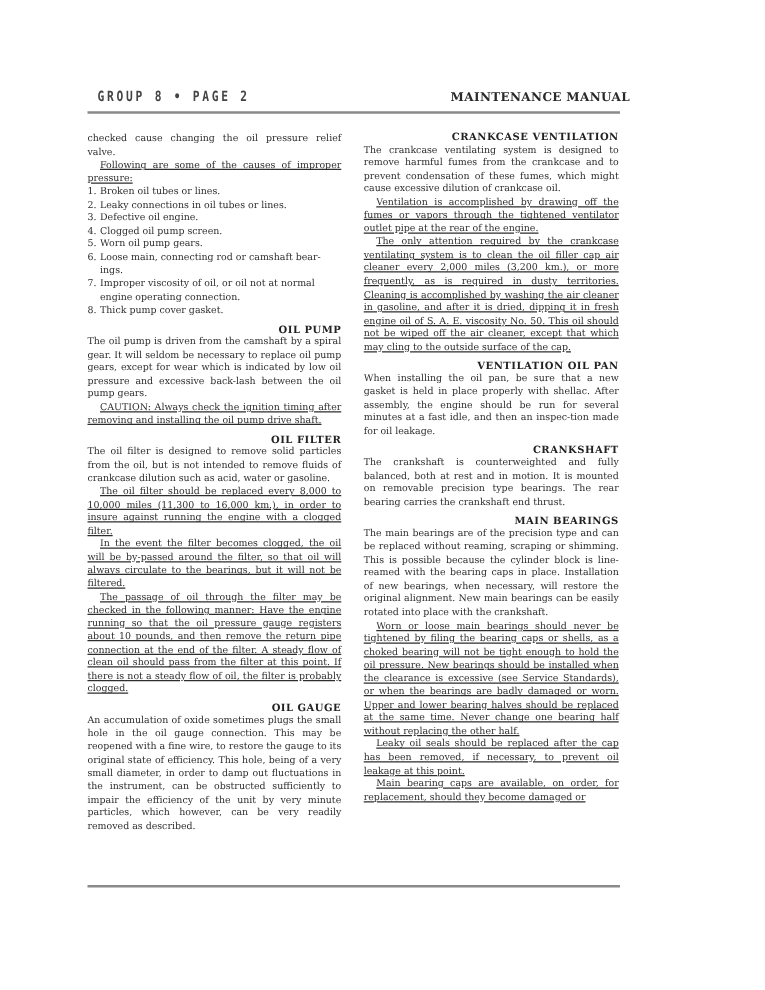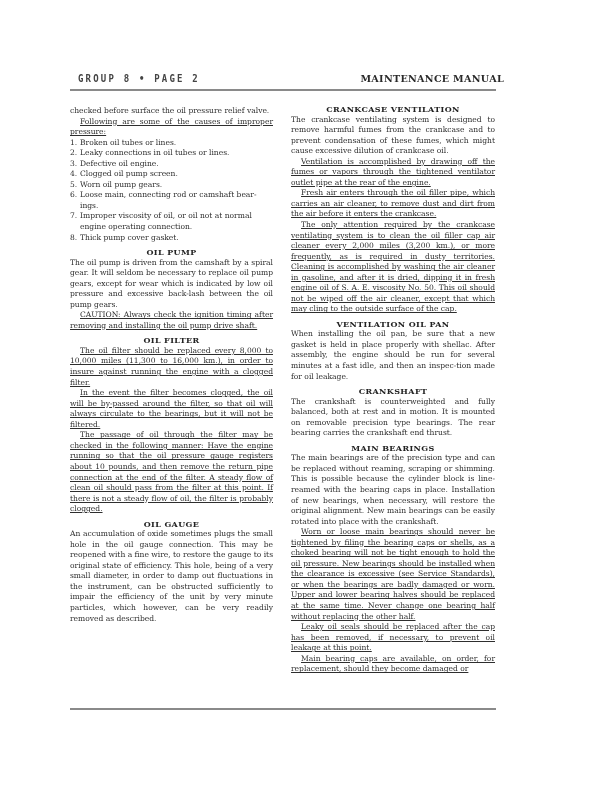--- a/index.html
+++ b/index.html
@@ -33,68 +33,68 @@
     font-size: 7.55px; line-height: 10.55px;
     text-align: justify; hyphens: manual;
   }
   .column.left { left: 70px; width: 203px; top: 106px; }
   .column.right { left: 291px; width: 204px; top: 104px; }
   .column p { margin: 0; text-indent: 0; }
   .column p.indent { text-indent: 10px; text-decoration: underline; }
   .section-heading {
     font-family: "DejaVu Serif", serif; font-weight: bold;
     font-size: 8px; letter-spacing: 0.4px; color: #222;
-    margin: 4px 0 0 0; line-height: 10.5px; text-align: center;
+    margin: 4px 0 0 0; line-height: 10.5px; text-align: right;
   }
   .column .section-heading:first-child { margin-top: 0; }
   ol.causes { margin: 0; padding: 0; list-style: none; }
   ol.causes li { position: relative; padding-left: 10px; text-align: left; }
   ol.causes li .num { position: absolute; left: 0; top: 0; }
 </style>
 </head>
 <body>
 
 <div class="page-header">
   <span class="group-label">GROUP 8 • PAGE 2</span>
   <span class="manual-title">MAINTENANCE MANUAL</span>
 </div>
 <div class="rule top"></div>
 
 <div class="column left">
-  <p>checked before surface the oil pressure relief valve.</p>
+  <p>checked cause changing the oil pressure relief valve.</p>
   <p class="indent">Following are some of the causes of improper pressure:</p>
   <ol class="causes">
     <li><span class="num">1.</span><span>Broken oil tubes or lines.</span></li>
     <li><span class="num">2.</span><span>Leaky connections in oil tubes or lines.</span></li>
     <li><span class="num">3.</span><span>Defective oil engine.</span></li>
     <li><span class="num">4.</span><span>Clogged oil pump screen.</span></li>
     <li><span class="num">5.</span><span>Worn oil pump gears.</span></li>
     <li><span class="num">6.</span><span>Loose main, connecting rod or camshaft bear-ings.</span></li>
     <li><span class="num">7.</span><span>Improper viscosity of oil, or oil not at normal engine operating connection.</span></li>
     <li><span class="num">8.</span><span>Thick pump cover gasket.</span></li>
   </ol>
 
   <h3 class="section-heading">OIL PUMP</h3>
   <p>The oil pump is driven from the camshaft by a spiral gear. It will seldom be necessary to replace oil pump gears, except for wear which is indicated by low oil pressure and excessive back-lash between the oil pump gears.</p>
   <p class="indent">CAUTION: Always check the ignition timing after removing and installing the oil pump drive shaft.</p>
 
   <h3 class="section-heading">OIL FILTER</h3>
+  <p>The oil filter is designed to remove solid particles from the oil, but is not intended to remove fluids of crankcase dilution such as acid, water or gasoline.</p>
   <p class="indent">The oil filter should be replaced every 8,000 to 10,000 miles (11,300 to 16,000 km.), in order to insure against running the engine with a clogged filter.</p>
   <p class="indent">In the event the filter becomes clogged, the oil will be by-passed around the filter, so that oil will always circulate to the bearings, but it will not be filtered.</p>
   <p class="indent">The passage of oil through the filter may be checked in the following manner: Have the engine running so that the oil pressure gauge registers about 10 pounds, and then remove the return pipe connection at the end of the filter. A steady flow of clean oil should pass from the filter at this point. If there is not a steady flow of oil, the filter is probably clogged.</p>
 
   <h3 class="section-heading">OIL GAUGE</h3>
   <p>An accumulation of oxide sometimes plugs the small hole in the oil gauge connection. This may be reopened with a fine wire, to restore the gauge to its original state of efficiency. This hole, being of a very small diameter, in order to damp out fluctuations in the instrument, can be obstructed sufficiently to impair the efficiency of the unit by very minute particles, which however, can be very readily removed as described.</p>
 </div>
 
 <div class="column right">
   <h3 class="section-heading">CRANKCASE VENTILATION</h3>
   <p>The crankcase ventilating system is designed to remove harmful fumes from the crankcase and to prevent condensation of these fumes, which might cause excessive dilution of crankcase oil.</p>
   <p class="indent">Ventilation is accomplished by drawing off the fumes or vapors through the tightened ventilator outlet pipe at the rear of the engine.</p>
-  <p class="indent">Fresh air enters through the oil filler pipe, which carries an air cleaner, to remove dust and dirt from the air before it enters the crankcase.</p>
   <p class="indent">The only attention required by the crankcase ventilating system is to clean the oil filler cap air cleaner every 2,000 miles (3,200 km.), or more frequently, as is required in dusty territories. Cleaning is accomplished by washing the air cleaner in gasoline, and after it is dried, dipping it in fresh engine oil of S. A. E. viscosity No. 50. This oil should not be wiped off the air cleaner, except that which may cling to the outside surface of the cap.</p>
 
   <h3 class="section-heading">VENTILATION OIL PAN</h3>
   <p>When installing the oil pan, be sure that a new gasket is held in place properly with shellac. After assembly, the engine should be run for several minutes at a fast idle, and then an inspec-tion made for oil leakage.</p>
 
   <h3 class="section-heading">CRANKSHAFT</h3>
   <p>The crankshaft is counterweighted and fully balanced, both at rest and in motion. It is mounted on removable precision type bearings. The rear bearing carries the crankshaft end thrust.</p>
 
   <h3 class="section-heading">MAIN BEARINGS</h3>
   <p>The main bearings are of the precision type and can be replaced without reaming, scraping or shimming. This is possible because the cylinder block is line-reamed with the bearing caps in place. Installation of new bearings, when necessary, will restore the original alignment. New main bearings can be easily rotated into place with the crankshaft.</p>

